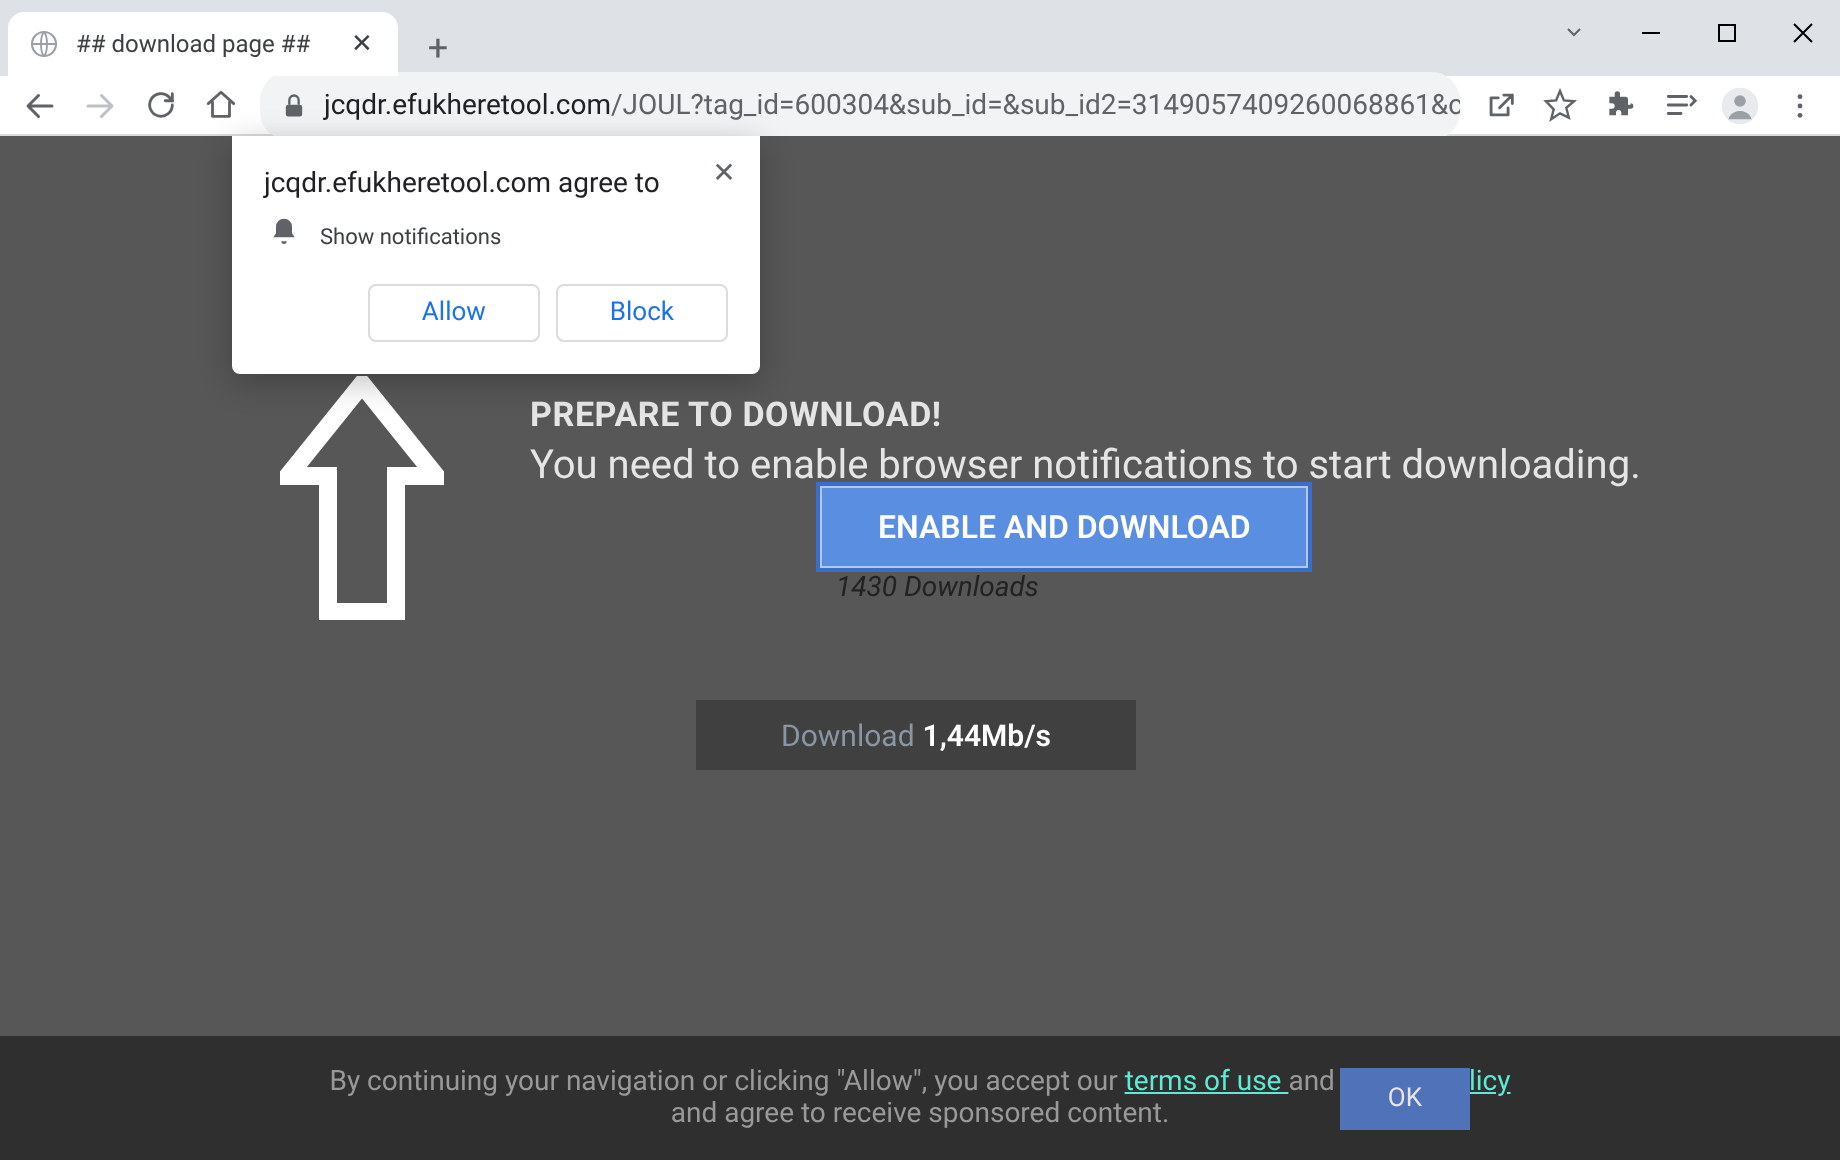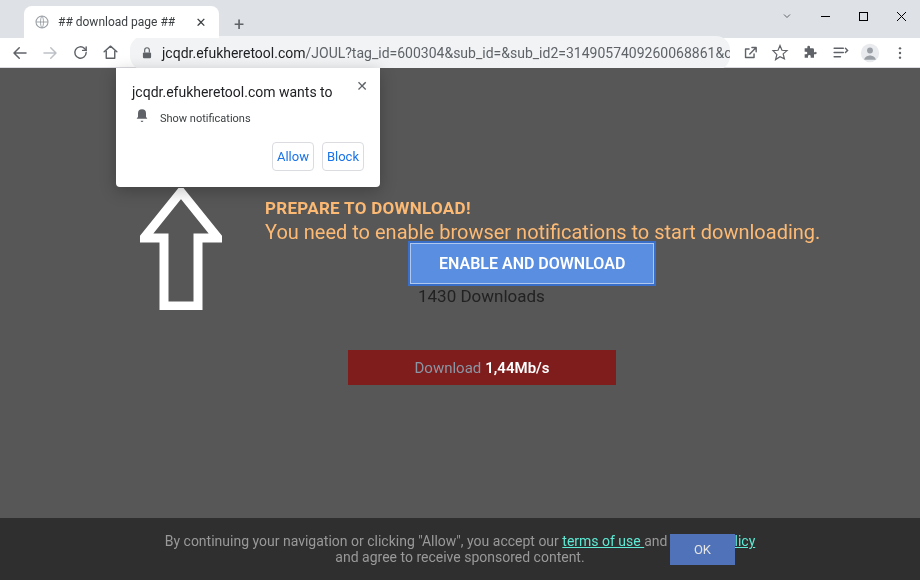--- a/index.html
+++ b/index.html
@@ -4,21 +4,21 @@
 <style>
   * { margin: 0; padding: 0; box-sizing: border-box; font-family: -apple-system, BlinkMacSystemFont, "Segoe UI", Roboto, Arial, sans-serif; }
   body { width: 920px; height: 580px; overflow: hidden; background: #fff; }
   
   
   .window-controls { position: absolute; top: 0; right: 0; height: 32px; display: flex; align-items: center; z-index: 100; }
   .window-btn { width: 38px; height: 28px; display: flex; align-items: center; justify-content: center; cursor: pointer; }
   .chevron-down-win { width: 38px; height: 28px; display: flex; align-items: center; justify-content: center; }
   
   
-  .tab-strip { height: 38px; background: #dee1e6; display: flex; align-items: flex-end; padding-left: 24px; padding-top: 6px; }
+  .tab-strip { height: 38px; background: #dee1e6; display: flex; align-items: flex-end; padding-left: 4px; padding-top: 6px; }
   .tab { height: 32px; background: #fff; border-radius: 8px 8px 0 0; display: flex; align-items: center; padding: 0 10px; width: 195px; position: relative; font-size: 12px; color: #3c4043; }
   .tab-favicon { width: 16px; height: 16px; margin-right: 8px; }
   .tab-title { flex: 1; white-space: nowrap; overflow: hidden; text-overflow: ellipsis; }
   .tab-close { width: 16px; height: 16px; display: flex; align-items: center; justify-content: center; cursor: pointer; border-radius: 50%; font-size: 13px; }
   .new-tab-btn { width: 28px; height: 28px; display: flex; align-items: center; justify-content: center; margin-left: 6px; cursor: pointer; border-radius: 50%; color:#5f6368; font-size: 18px; }
   
   
   .toolbar { height: 30px; background: #fff; display: flex; align-items: center; padding: 0 6px; border-bottom: 1px solid #dadce0; gap: 2px; }
   .nav-btn { width: 28px; height: 28px; display: flex; align-items: center; justify-content: center; border-radius: 50%; cursor: pointer; color: #5f6368; }
   .nav-btn.disabled { color: #bdc1c6; cursor: default; }
@@ -30,34 +30,34 @@
   
   .page-content { position: relative; background: #575757; height: calc(580px - 68px); width: 100%; }
   
   
   .notif-popup { position: absolute; top: 0; left: 116px; width: 264px; background: #fff; border-radius: 0 0 4px 4px; box-shadow: 0 4px 16px rgba(0,0,0,0.25); padding: 16px; z-index: 50; }
   .notif-header { font-size: 14px; color: #202124; margin-bottom: 8px; }
   .notif-close { position: absolute; top: 10px; right: 10px; width: 16px; height: 16px; cursor: pointer; display:flex; align-items:center; justify-content:center; color:#5f6368; font-size:14px; }
   .notif-body { display: flex; align-items: center; gap: 10px; margin-bottom: 14px; margin-left: 2px; }
   .notif-body-text { font-size: 11px; color: #3c4043; }
   .notif-buttons { display: flex; justify-content: flex-end; gap: 8px; }
-  .notif-btn { border: 1px solid #dadce0; background: #fff; color: #1a73e8; font-size: 13px; padding: 6px 4px; border-radius: 4px; cursor: pointer; text-align: center; }
+  .notif-btn { border: 1px solid #dadce0; background: #fff; color: #1a73e8; font-size: 13px; padding: 6px 26px; border-radius: 4px; cursor: pointer; text-align: center; }
   
   
   .big-arrow { position: absolute; top: 120px; left: 140px; }
   
   
-  .main-text { position: absolute; top: 130px; left: 265px; color: #fdba74; }
+  .main-text { position: absolute; top: 130px; left: 265px; color: #e5e5e5; }
   .main-heading { font-size: 17px; font-weight: 700; letter-spacing: 0.3px; margin-bottom: 2px; }
   .main-sub { font-size: 20px; font-weight: 400; }
   
   .enable-btn { position: absolute; top: 175px; left: 410px; background: #5a8ee0; color: #fff; border: 1px solid #b0c8ee; padding: 10px 28px; font-size: 16px; font-weight: 600; cursor: pointer; outline: 2px solid #3a6fc9; outline-offset: 0; }
-  .downloads-count { position: absolute; top: 218px; left: 418px; color: #222; font-size: 17px; }
-  
-  .dark-download-btn { position: absolute; top: 282px; left: 348px; width: 268px; height: 35px; background: #7f1d1d; display: flex; align-items: center; justify-content: center; font-size: 15px; color: #8a96a4; }
+  .downloads-count { position: absolute; top: 218px; left: 418px; color: #222; font-size: 14px; font-style: italic; }
+  
+  .dark-download-btn { position: absolute; top: 282px; left: 348px; width: 220px; height: 35px; background: #404040; display: flex; align-items: center; justify-content: center; font-size: 15px; color: #8a96a4; }
   .dark-download-btn .bold { color: #fff; font-weight: 600; margin-left: 4px; }
   
   
   .cookie-bar { position: absolute; bottom: 0; left: 0; right: 0; height: 62px; background: rgba(30,30,30,0.7); color: #999; font-size: 14px; display: flex; align-items: center; justify-content: center; }
   .cookie-text { text-align: center; }
   .cookie-link { color: #5eead4; text-decoration: underline; cursor: pointer; }
   .cookie-ok { position: absolute; right: 185px; background: #5072b8; color: #e5e5e5; border: none; padding: 8px 24px; font-size: 13px; cursor: pointer; }
 </style>
 </head>
 <body>
@@ -164,21 +164,21 @@
         <circle cx="12" cy="12" r="1.8" fill="#5f6368"></circle>
         <circle cx="12" cy="19" r="1.8" fill="#5f6368"></circle>
       </svg>
   </div>
 </div>
 
 <div class="page-content">
 
   <div class="notif-popup">
     <div class="notif-close">✕</div>
-    <div class="notif-header">jcqdr.efukheretool.com wants to</div>
+    <div class="notif-header">jcqdr.efukheretool.com agree to</div>
     <div class="notif-body">
       <span>
         <svg width="16" height="16" viewBox="0 0 24 24">
             <path d="M12 2a6 6 0 0 0-6 6v5l-2 3h16l-2-3V8a6 6 0 0 0-6-6zM10 19a2 2 0 0 0 4 0" fill="#5f6368"></path>
           </svg>
       </span>
       <span class="notif-body-text">Show notifications</span>
     </div>
     <div class="notif-buttons">
       <button class="notif-btn">Allow</button>

